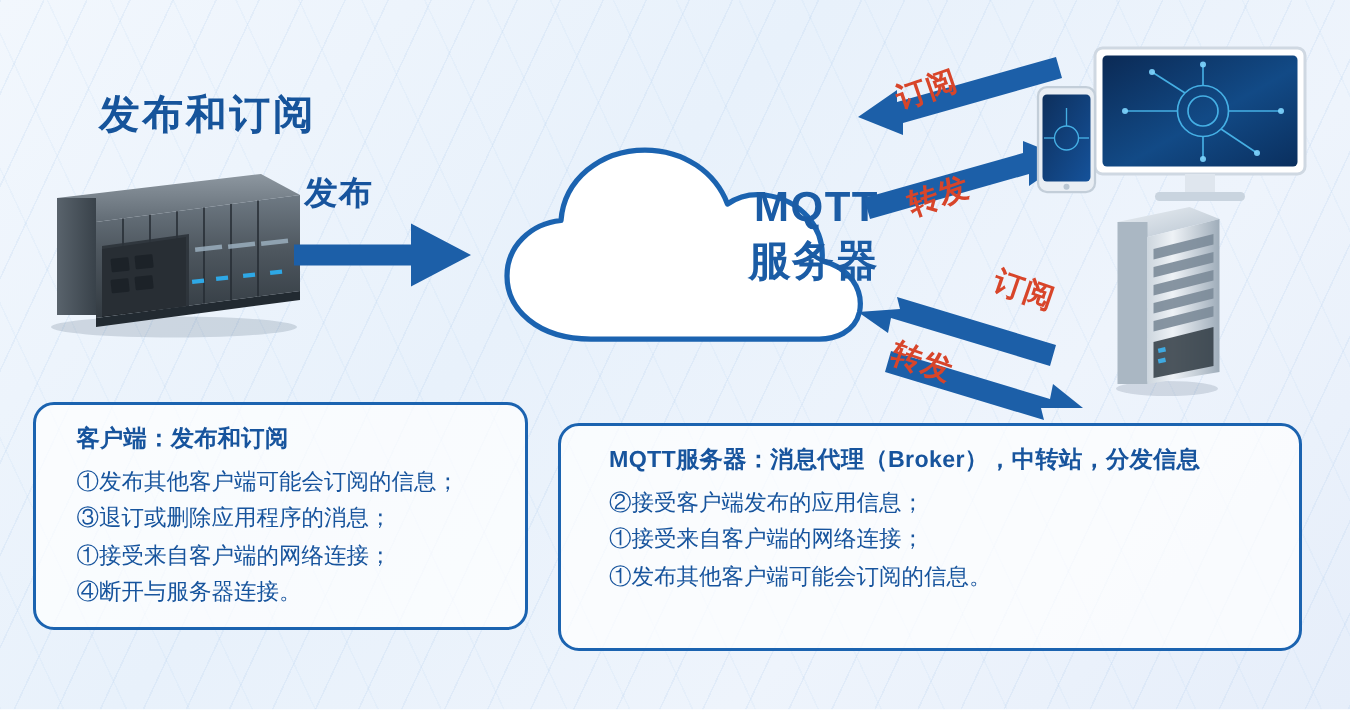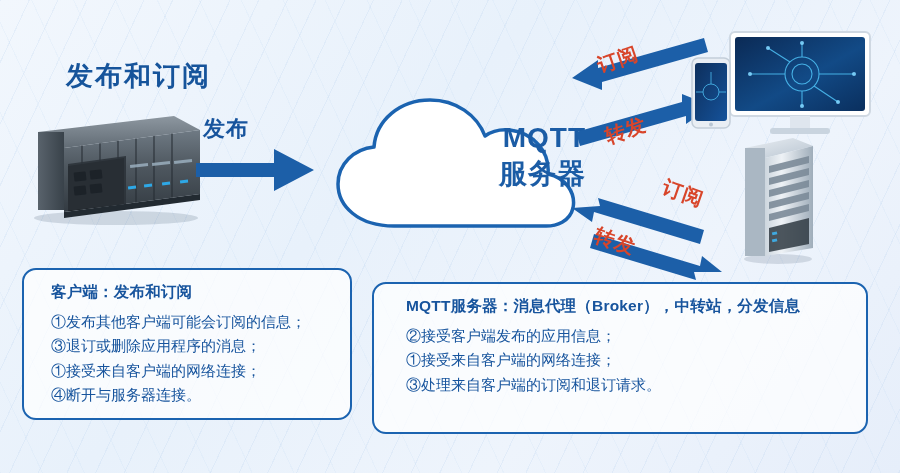--- a/index.html
+++ b/index.html
@@ -338,16 +338,16 @@
       <li>①接受来自客户端的网络连接；</li>
       <li>④断开与服务器连接。</li>
     </ul>
   </div>
 
   <div class="abs panel" id="panel-server">
     <div class="panel-title">MQTT服务器：消息代理（Broker），中转站，分发信息</div>
     <ul class="panel-list">
       <li>②接受客户端发布的应用信息；</li>
       <li>①接受来自客户端的网络连接；</li>
-      <li>③处理来自客户端的订阅和退订请求。</li>
+      <li>①发布其他客户端可能会订阅的信息。</li>
     </ul>
   </div>
 </div>
 
 </body></html>

